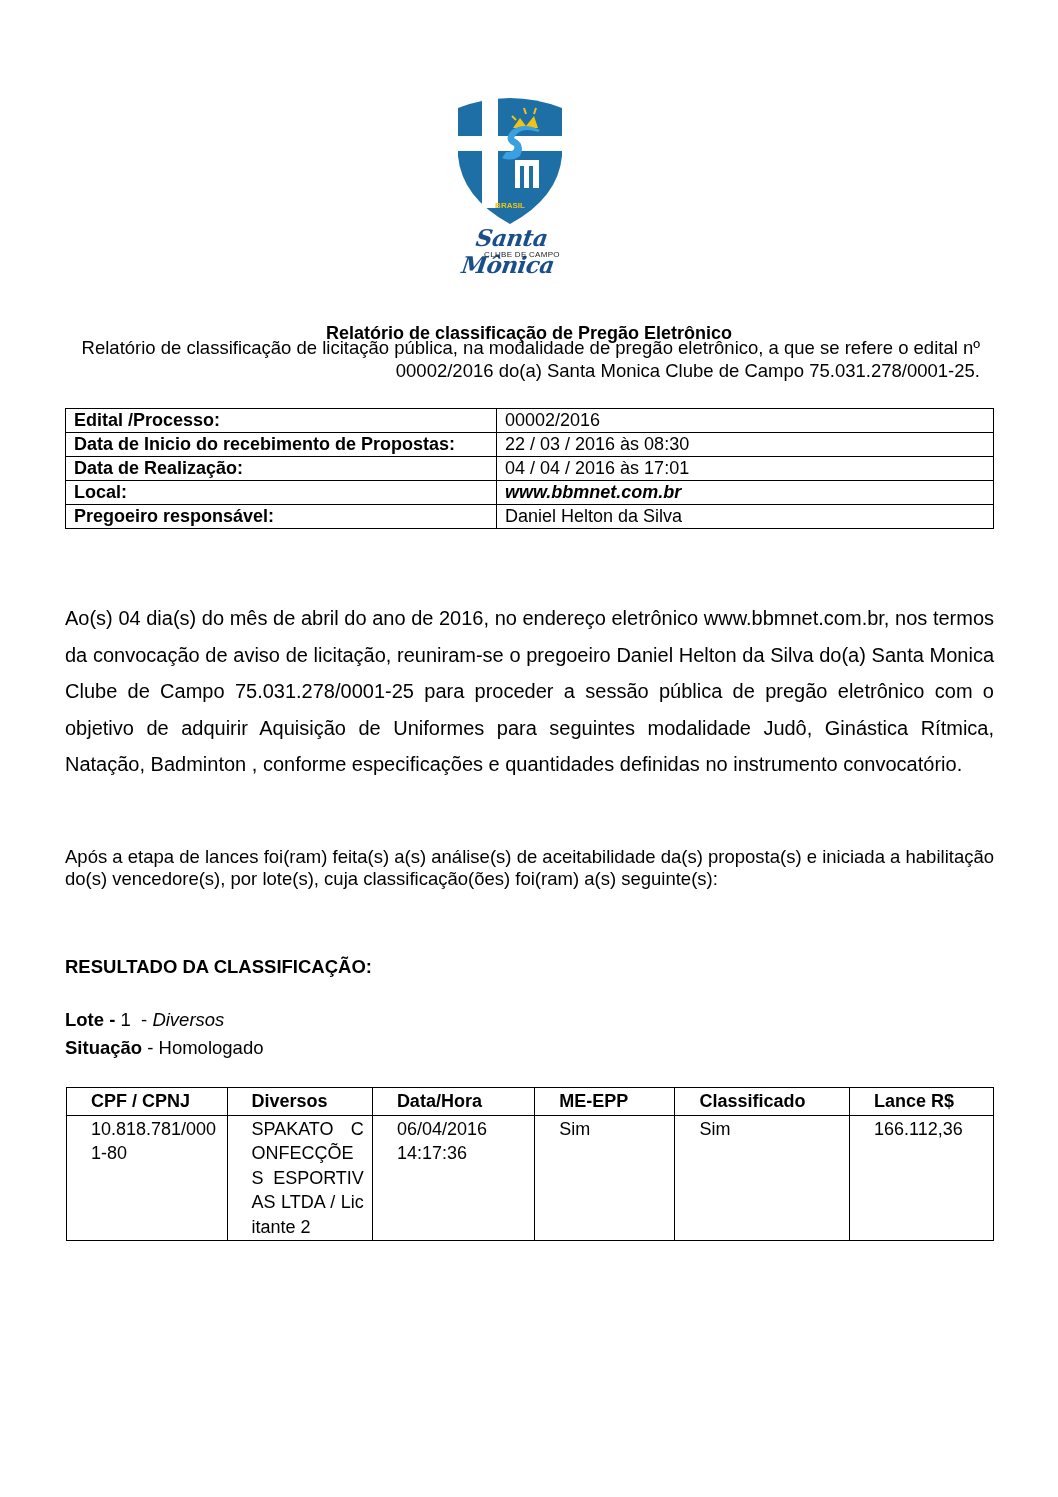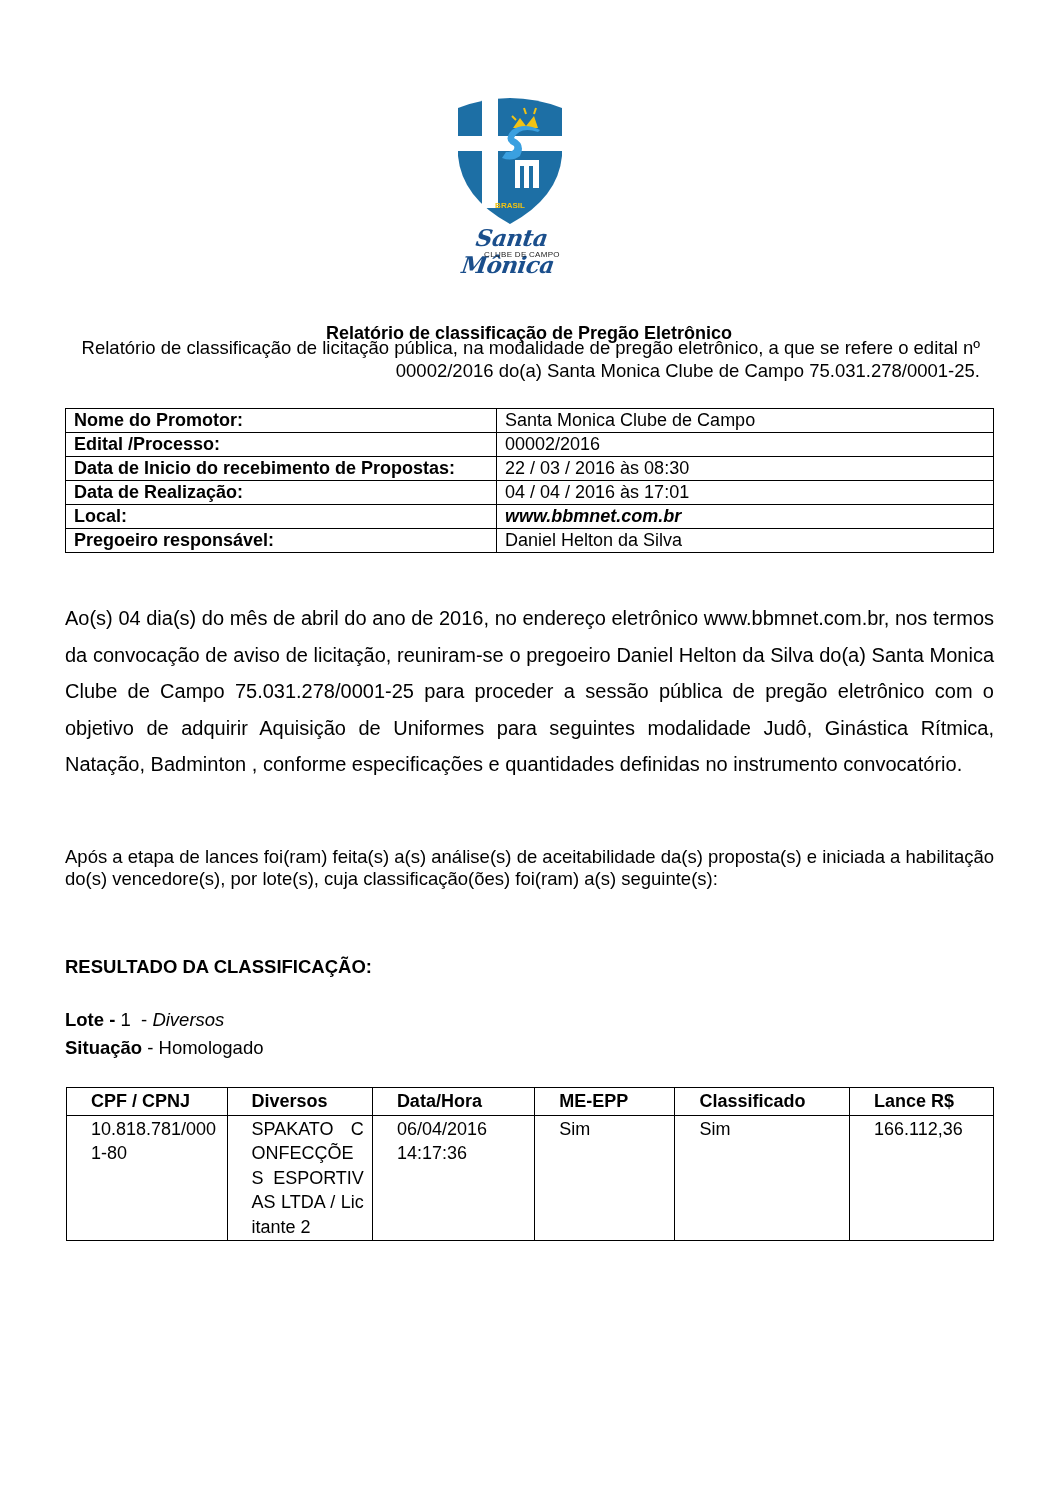--- a/index.html
+++ b/index.html
@@ -56,24 +56,20 @@
   </svg>
 </div>
 <div class="logo-name">Santa Mônica</div>
 <div class="logo-sub">CLUBE DE CAMPO</div>
 
 <div class="doc-title">Relatório de classificação de Pregão Eletrônico</div>
 <div class="intro">Relatório de classificação de licitação pública, na modalidade de pregão eletrônico, a que se refere o edital nº 00002/2016 do(a) Santa Monica Clube de Campo 75.031.278/0001-25.</div>
 
 <table class="info">
   <tbody>
-      <tr>
-    <td class="k">Nome do Promotor:</td>
-    <td class="v">Santa Monica Clube de Campo</td>
-  </tr>
   <tr>
     <td class="k">Edital /Processo:</td>
     <td class="v">00002/2016</td>
   </tr>
   <tr>
     <td class="k justify">Data de Inicio do recebimento de Propostas:</td>
     <td class="v">22 / 03 / 2016 às 08:30</td>
   </tr>
   <tr>
     <td class="k">Data de Realização:</td>

